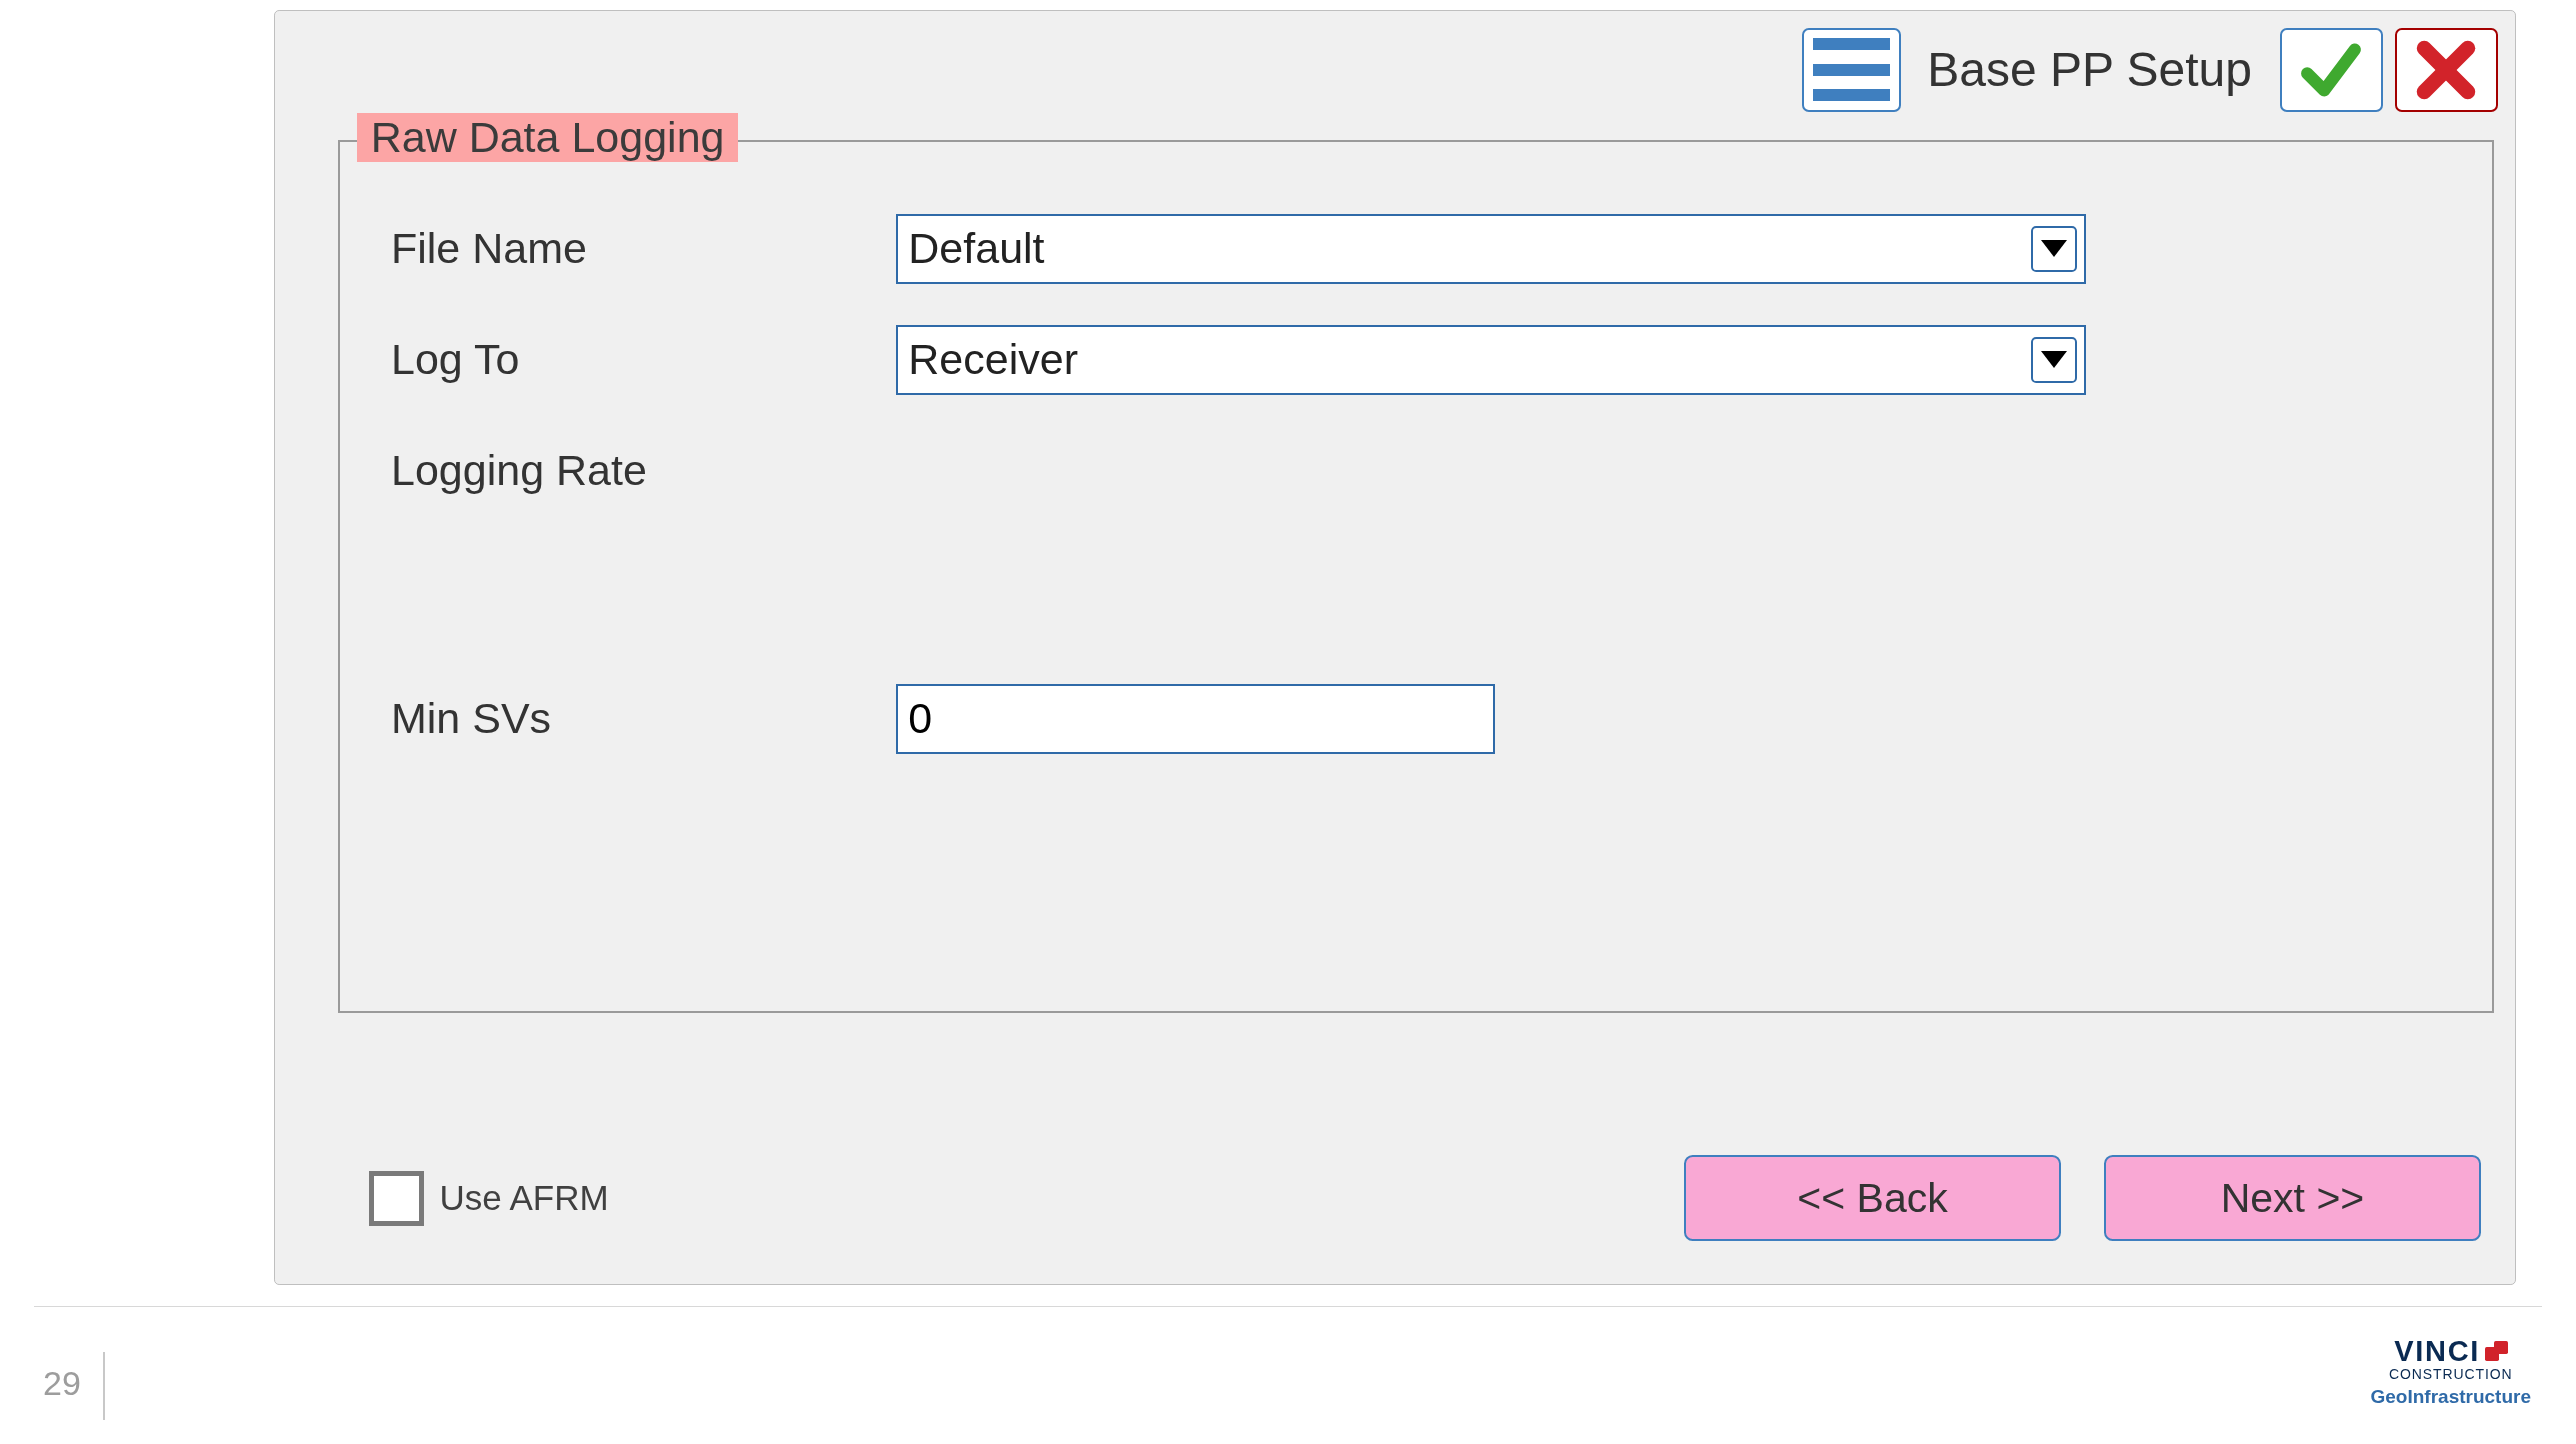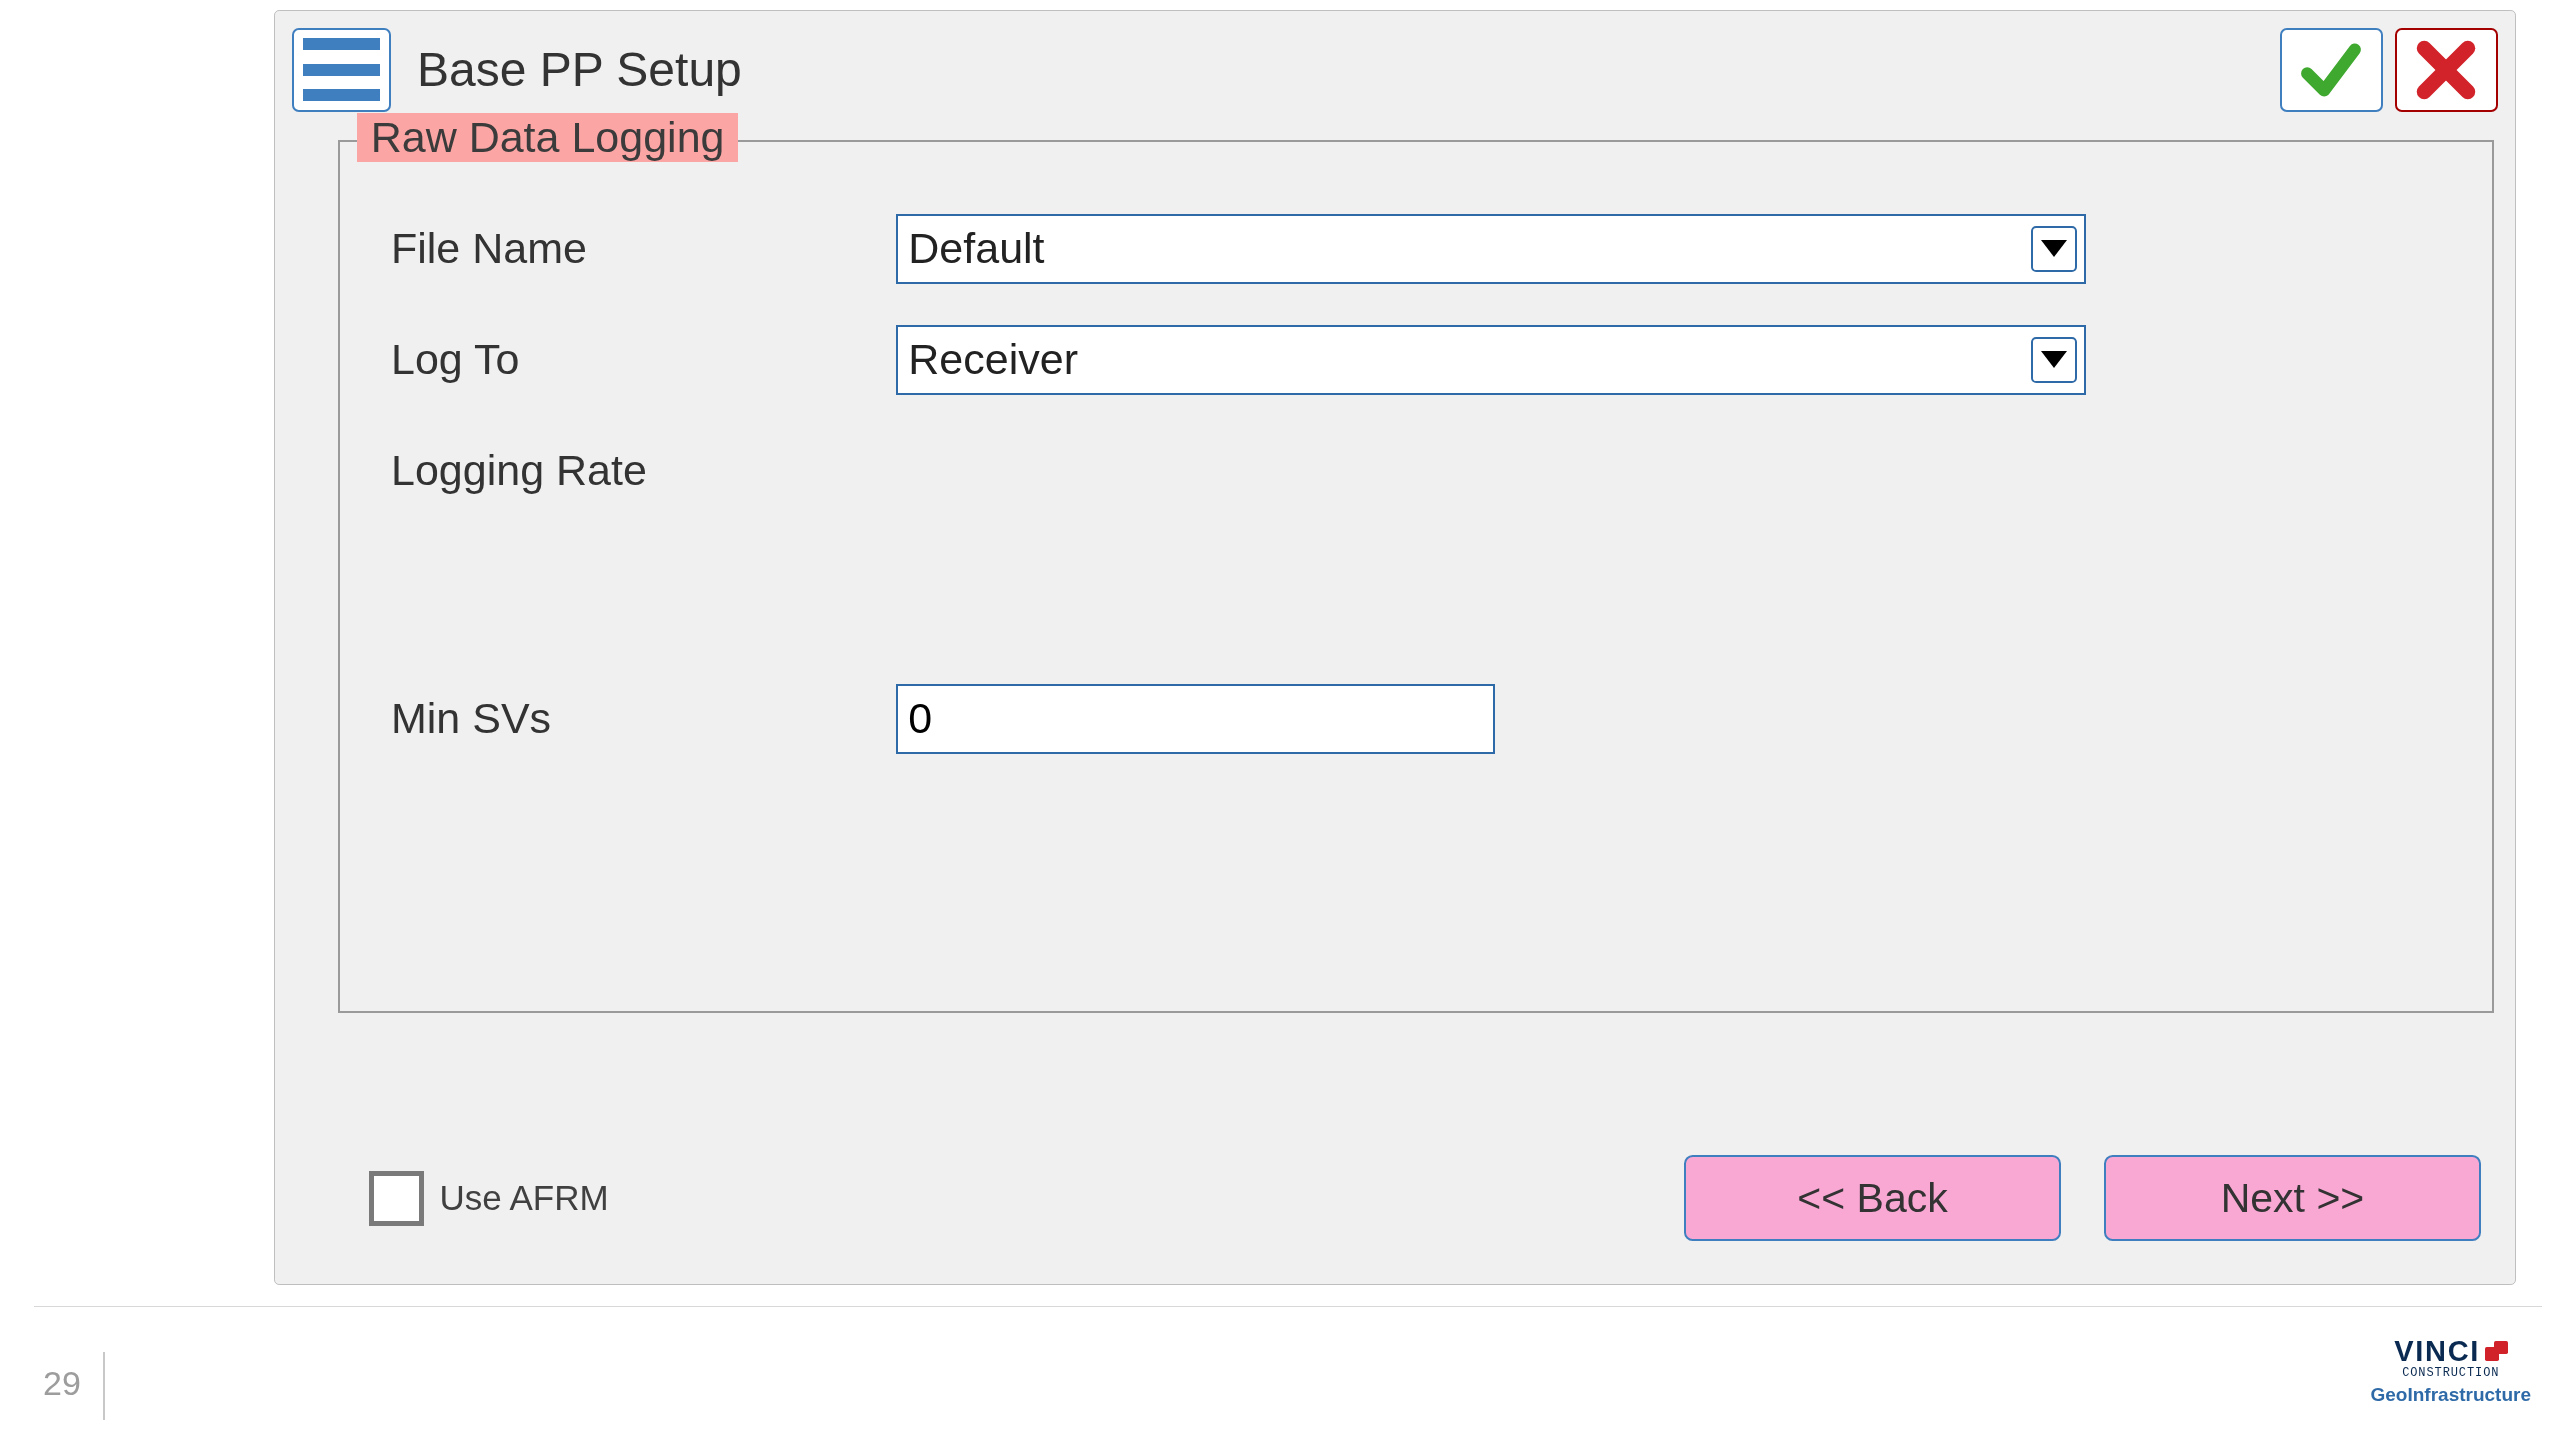--- a/index.html
+++ b/index.html
@@ -21,23 +21,24 @@
     width: 2242px;
     height: 1275px;
     background: #f0f0f0;
     border: 1.7px solid #bfbfbf;
     border-radius: 5.1px;
     padding: 6.8px 12px 20.5px 12px;
   }
   .titlebar {
     display: flex;
     align-items: center;
-    justify-content: space-between;
+    justify-content: flex-end;
     height: 103px;
     padding: 0 5.1px;
+    gap: 28px;
   }
   .title-left { display:flex; align-items:center; gap:26px; }
   .hamburger-btn {
     width: 99px; height: 84px;
     background: #ffffff;
     border: 2.6px solid #3f7fbf;
     border-radius: 6.8px;
     display:flex; flex-direction:column; justify-content:center; align-items:center;
     gap: 13.7px;
     cursor:pointer;
@@ -177,21 +178,21 @@
     margin-left:22px;
     vertical-align:middle;
   }
   .vinci-logo {
     position:absolute;
     right: 45px; top: 1335px;
     text-align:center;
   }
   .vinci-top { display:flex; align-items:center; gap:5.1px; justify-content:center;}
   .vinci-word { font-weight:800; letter-spacing:1.7px; font-size:29px; color:#0a2a52; }
-  .vinci-sub1 { font-size:12px; color:#0a2a52; letter-spacing:0.9px; margin-top:-1.7px;font-family:Liberation Mono, monospace;}
+  .vinci-sub1 { font-size:14px; color:#0a2a52; letter-spacing:0.9px; margin-top:-1.7px;}
   .vinci-sub2 { font-size:19px; color:#2f6aa8; margin-top:3.4px; font-weight:700;}
   .vinci-red {
     width:22px;height:22px; position:relative;
   }
   .vinci-red::before, .vinci-red::after{
     content:""; position:absolute; width:13.7px;height:13.7px; background:#d1222a; border-radius:1.7px;
   }
   .vinci-red::before{ left:0; top:6.8px;}
   .vinci-red::after{ left:8.6px; top:0;}
 </style>

